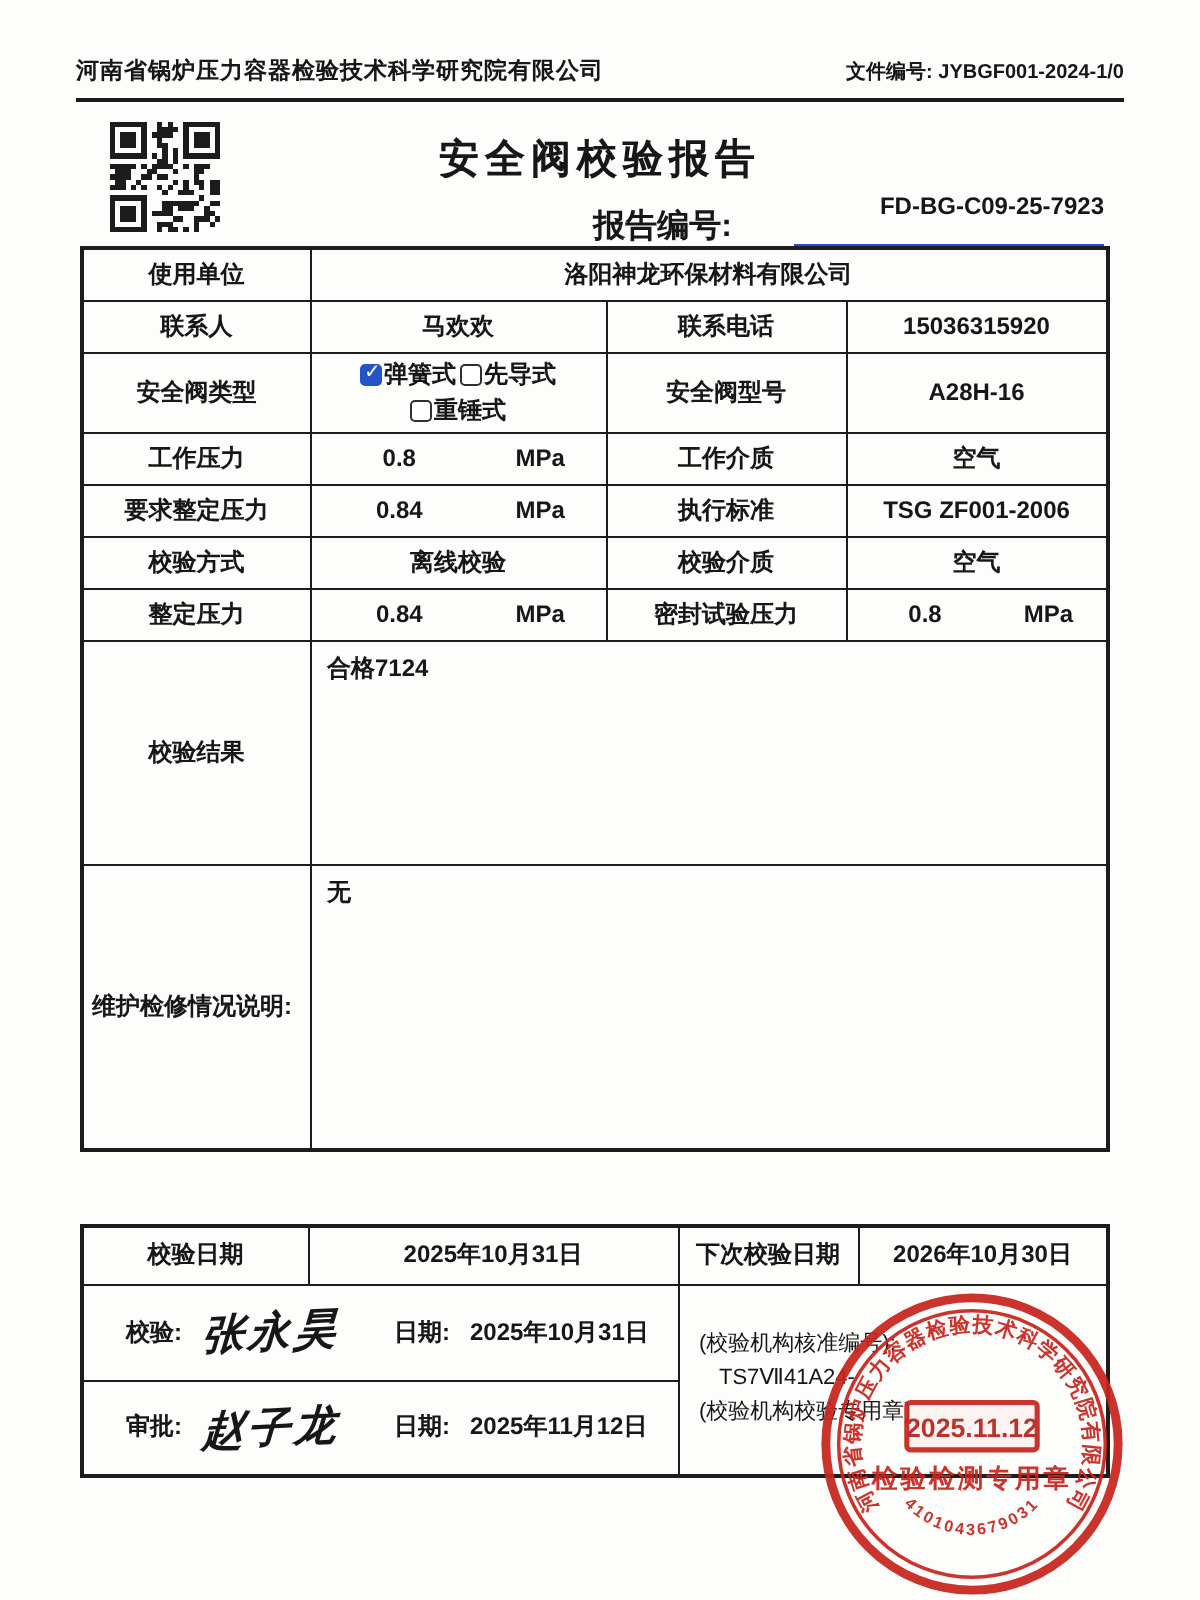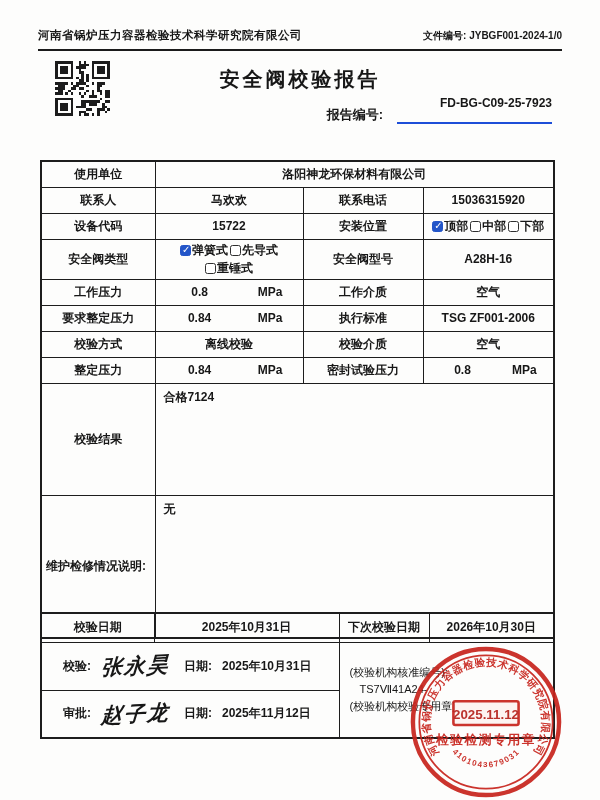--- a/index.html
+++ b/index.html
@@ -12,28 +12,28 @@
          justify-content:space-between; align-items:flex-end;
          border-bottom:2.5px solid #1b1b1b; padding-bottom:6px; }
   .hdr-company { font-size:11.5px; font-weight:bold; letter-spacing:.5px; }
   .hdr-doc { font-size:10px; font-weight:bold; }
 
   
   .qr { position:absolute; left:55px; top:61px; width:55px; height:55px; }
   .doc-title { position:absolute; left:0; right:0; top:66px; text-align:center;
                font-size:20px; font-weight:bold; letter-spacing:3px; }
   .report-no { position:absolute; right:48px; top:96px; display:flex; align-items:flex-end; font-weight:bold; }
-  .report-no .lab { font-size:13px; margin-right:14px; }
+  .report-no .lab { font-size:16px; margin-right:31px; }
   .report-no .num { font-size:12px; width:155px; text-align:right;
                     border-bottom:2px solid #1d4ed8; padding-bottom:12px; }
 
   
   table { border-collapse:collapse; table-layout:fixed; position:absolute; left:40px;
           background:transparent; }
-  .tbl-main { top:123px; width:469px;margin-top:37px; }
+  .tbl-main { top:123px; width:469px; }
   .tbl-bottom { top:612px; width:501px; }
   td { border:1.5px solid #1d1d1d; font-size:12px; font-weight:bold;
        text-align:center; vertical-align:middle; padding:2px 3px; overflow:hidden; }
   .tbl-main, .tbl-bottom { border:2px solid #1d1d1d; }
   tr.rw { height:26px; }
   tr.rw-cb { height:28px; }
   tr.rw-result { height:112px; }
   tr.rw-maint { height:143px; }
   tr.rw-date { height:29px; }
   tr.rw-sig { height:48px; }
@@ -53,21 +53,21 @@
   .cb.checked { background:#2355c8; border-color:#2355c8; }
   .cb.checked::after { content:"✓"; position:absolute; left:1px; top:-2px;
         color:#fff; font-size:10px; font-weight:bold; }
 
   
   .sig-line { display:flex; align-items:center; justify-content:flex-start;
               padding-left:18px; gap:10px; }
   .sig-name { font-size:21px; font-weight:bold; font-style:italic;
               transform:rotate(-3deg) skewX(-6deg); letter-spacing:2px;
               font-family:"DejaVu Serif",serif; white-space:nowrap; }
-  .sig-date-lab { margin-left:4px; }
+  .sig-date-lab { margin-left:17px; }
   .agency { text-align:left; vertical-align:middle; padding-left:10px; }
   .agency div { font-size:11px; line-height:17px; font-weight:normal; }
   .agency .l2 { padding-left:10px; }
 
   
   .stamp { position:absolute; left:407px; top:643px; width:158px; height:158px;
            opacity:.93; pointer-events:none; }
   .stamp text { font-family:"Liberation Sans","DejaVu Sans",sans-serif; }
 </style>
 </head>
@@ -317,41 +317,20 @@
         <tr class="rw">
       <td>使用单位</td>
       <td colspan="3">洛阳神龙环保材料有限公司</td>
     </tr>
     <tr class="rw">
       <td>联系人</td>
       <td>马欢欢</td>
       <td>联系电话</td>
       <td>15036315920</td>
     </tr>
-    <tr class="rw">
-      <td>设备代码</td>
-      <td>15722</td>
-      <td>安装位置</td>
-      <td>
-        <span class="opts">
-          <span class="opt">
-                <span class="cb checked"></span>
-                <span>顶部</span>
-              </span>
-          <span class="opt">
-                <span class="cb"></span>
-                <span>中部</span>
-              </span>
-          <span class="opt">
-                <span class="cb"></span>
-                <span>下部</span>
-              </span>
-        </span>
-      </td>
-    </tr>
     <tr class="rw-cb">
       <td>安全阀类型</td>
       <td>
         <span class="opts">
           <span class="opt">
                 <span class="cb checked"></span>
                 <span>弹簧式</span>
               </span>
           <span class="opt">
                 <span class="cb"></span>

